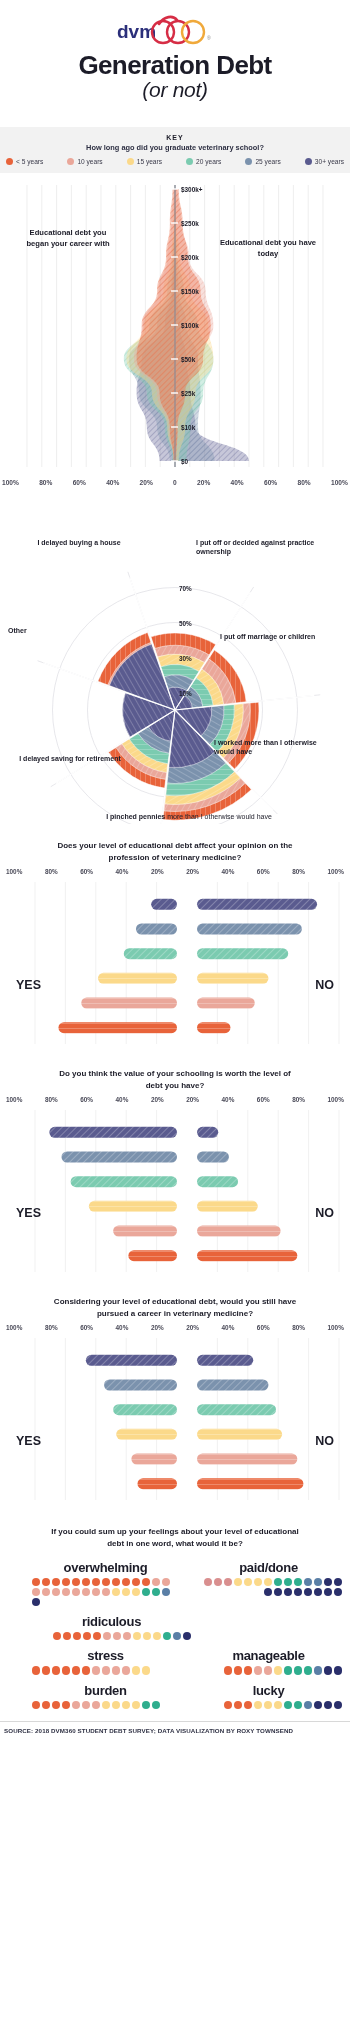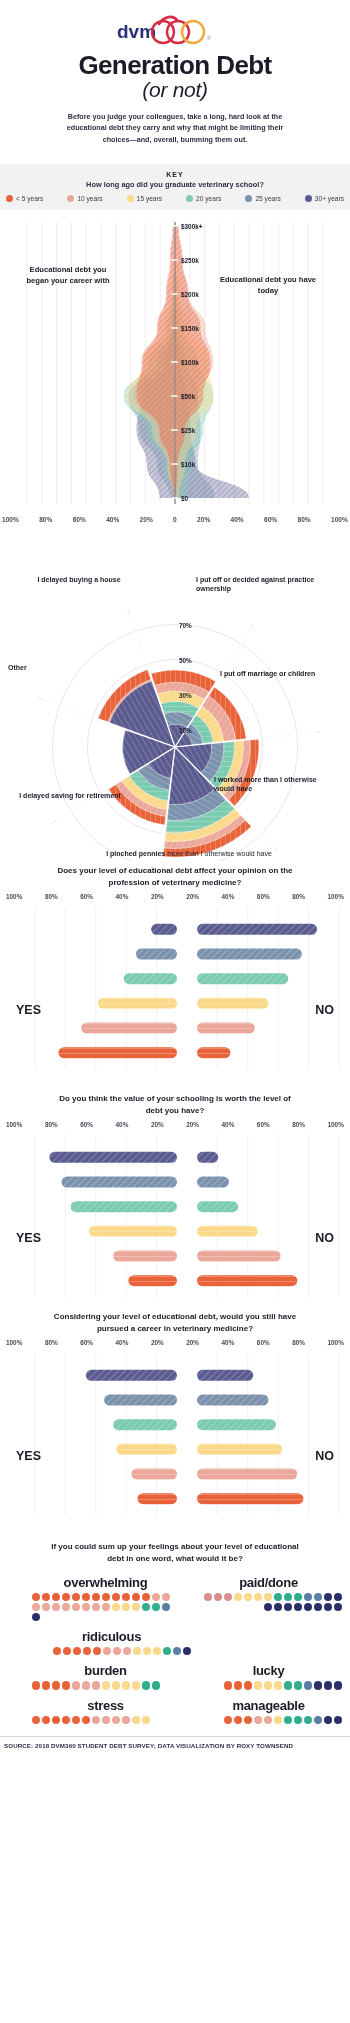--- a/index.html
+++ b/index.html
@@ -114,21 +114,20 @@
         <text x="2" y="24" font-family="Liberation Sans, sans-serif" font-size="19" font-weight="bold" fill="#2b2f7a">dvm</text>
         <circle cx="48" cy="18" r="11" fill="none" stroke="#d62d45" stroke-width="2.4"></circle>
         <circle cx="63" cy="18" r="11" fill="none" stroke="#d62d45" stroke-width="2.4"></circle>
         <circle cx="78" cy="18" r="11" fill="none" stroke="#f0a93b" stroke-width="2.4"></circle>
         <path d="M44 10 C49 2, 58 1, 62 6" fill="none" stroke="#d62d45" stroke-width="2.6" stroke-linecap="round"></path>
         <text x="92" y="26" font-family="Liberation Sans, sans-serif" font-size="5" fill="#888">®</text>
       </svg>
     </div>
     <div class="title">Generation Debt</div>
     <div class="subtitle">(or not)</div>
-    <div class="deck">Before you judge your colleagues, take a long, hard look at the educational debt they carry and why that might be limiting their choices—and, overall, bumming them out.</div>
   </div>
 
   <div class="key">
     <div class="key-title">KEY</div>
     <div class="key-sub">How long ago did you graduate veterinary school?</div>
     <div class="key-items" id="key-legend">
         <div class="key-item">
           <span class="key-dot" style="background: rgb(232, 99, 58);"></span>
           <span class="key-label">&lt; 5 years</span>
         </div>
@@ -350,21 +349,21 @@
         <div class="rlbl" style="top:44px;left:196px;width:120px;text-align:left;">I put off or decided against practice ownership</div>
         <div class="rlbl" style="top:138px;left:220px;width:110px;text-align:left;">I put off marriage or children</div>
         <div class="rlbl" style="top:244px;left:214px;width:120px;text-align:left;">I worked more than I otherwise would have</div>
         <div class="rlbl" style="top:318px;left:104px;width:170px;text-align:center;"><span class="hl">I pinched pennies </span><span class="dim">more than I otherwise would have</span></div>
         <div class="rlbl" style="top:260px;left:10px;width:120px;text-align:center;">I delayed saving for retirement</div>
         <div class="rlbl" style="top:132px;left:8px;width:80px;text-align:left;">Other</div>
         <div class="rlbl" style="top:44px;left:24px;width:110px;text-align:center;">I delayed buying a house</div>
       </div>
   </div>
 
-  <div style="margin-top:4px;">
+  <div style="margin-top:16px;">
     <div class="q">Does your level of educational debt affect your opinion on the profession of veterinary medicine?</div>
   </div>
   <div class="tor">
     <div class="scale" id="scale-2">
         <span>100%</span>
         <span>80%</span>
         <span>60%</span>
         <span>40%</span>
         <span>20%</span>
         <span>20%</span>
@@ -498,21 +497,21 @@
           <rect x="101.16" y="119.5" width="63.839999999999996" height="11" rx="5.5" ry="5.5" fill="url(#tp3_4)"></rect>
           <rect x="185" y="119.5" width="83.60000000000001" height="11" rx="5.5" ry="5.5" fill="url(#tp3_4)"></rect>
           <rect x="116.36" y="144.16666666666669" width="48.64" height="11" rx="5.5" ry="5.5" fill="url(#tp3_5)"></rect>
           <rect x="185" y="144.16666666666669" width="100.32000000000001" height="11" rx="5.5" ry="5.5" fill="url(#tp3_5)"></rect>
         </svg>
       <div class="yesno" style="left:16px;top:100px;">YES</div>
       <div class="yesno" style="right:16px;top:100px;">NO</div>
     </div>
   </div>
 
-  <div style="">
+  <div style="margin-top:10px;">
     <div class="q">Considering your level of educational debt, would you still have pursued a career in veterinary medicine?</div>
   </div>
   <div class="tor">
     <div class="scale" id="scale-4">
         <span>100%</span>
         <span>80%</span>
         <span>60%</span>
         <span>40%</span>
         <span>20%</span>
         <span>20%</span>
@@ -662,20 +661,56 @@
             <span class="wdot" style="background: rgb(251, 217, 138);"></span>
             <span class="wdot" style="background: rgb(251, 217, 138);"></span>
             <span class="wdot" style="background: rgb(47, 174, 142);"></span>
             <span class="wdot" style="background: rgb(90, 127, 166);"></span>
             <span class="wdot" style="background: rgb(42, 47, 107);"></span>
           </div>
         </div>
       </div>
       <div class="wrow">
         <div class="wcell">
+          <div class="wname">stress</div>
+          <div class="wdots">
+            <span class="wdot" style="background: rgb(232, 99, 58);"></span>
+            <span class="wdot" style="background: rgb(232, 99, 58);"></span>
+            <span class="wdot" style="background: rgb(232, 99, 58);"></span>
+            <span class="wdot" style="background: rgb(232, 99, 58);"></span>
+            <span class="wdot" style="background: rgb(232, 99, 58);"></span>
+            <span class="wdot" style="background: rgb(232, 99, 58);"></span>
+            <span class="wdot" style="background: rgb(234, 167, 154);"></span>
+            <span class="wdot" style="background: rgb(234, 167, 154);"></span>
+            <span class="wdot" style="background: rgb(234, 167, 154);"></span>
+            <span class="wdot" style="background: rgb(234, 167, 154);"></span>
+            <span class="wdot" style="background: rgb(251, 217, 138);"></span>
+            <span class="wdot" style="background: rgb(251, 217, 138);"></span>
+          </div>
+        </div>
+        <div class="wcell right">
+          <div class="wname">manageable</div>
+          <div class="wdots">
+            <span class="wdot" style="background: rgb(232, 99, 58);"></span>
+            <span class="wdot" style="background: rgb(232, 99, 58);"></span>
+            <span class="wdot" style="background: rgb(232, 99, 58);"></span>
+            <span class="wdot" style="background: rgb(234, 167, 154);"></span>
+            <span class="wdot" style="background: rgb(234, 167, 154);"></span>
+            <span class="wdot" style="background: rgb(251, 217, 138);"></span>
+            <span class="wdot" style="background: rgb(47, 174, 142);"></span>
+            <span class="wdot" style="background: rgb(47, 174, 142);"></span>
+            <span class="wdot" style="background: rgb(47, 174, 142);"></span>
+            <span class="wdot" style="background: rgb(90, 127, 166);"></span>
+            <span class="wdot" style="background: rgb(42, 47, 107);"></span>
+            <span class="wdot" style="background: rgb(42, 47, 107);"></span>
+          </div>
+        </div>
+      </div>
+      <div class="wrow">
+        <div class="wcell">
           <div class="wname">burden</div>
           <div class="wdots">
             <span class="wdot" style="background: rgb(232, 99, 58);"></span>
             <span class="wdot" style="background: rgb(232, 99, 58);"></span>
             <span class="wdot" style="background: rgb(232, 99, 58);"></span>
             <span class="wdot" style="background: rgb(232, 99, 58);"></span>
             <span class="wdot" style="background: rgb(234, 167, 154);"></span>
             <span class="wdot" style="background: rgb(234, 167, 154);"></span>
             <span class="wdot" style="background: rgb(234, 167, 154);"></span>
             <span class="wdot" style="background: rgb(251, 217, 138);"></span>
@@ -697,52 +732,16 @@
             <span class="wdot" style="background: rgb(251, 217, 138);"></span>
             <span class="wdot" style="background: rgb(47, 174, 142);"></span>
             <span class="wdot" style="background: rgb(47, 174, 142);"></span>
             <span class="wdot" style="background: rgb(90, 127, 166);"></span>
             <span class="wdot" style="background: rgb(42, 47, 107);"></span>
             <span class="wdot" style="background: rgb(42, 47, 107);"></span>
             <span class="wdot" style="background: rgb(42, 47, 107);"></span>
           </div>
         </div>
       </div>
-      <div class="wrow">
-        <div class="wcell">
-          <div class="wname">stress</div>
-          <div class="wdots">
-            <span class="wdot" style="background: rgb(232, 99, 58);"></span>
-            <span class="wdot" style="background: rgb(232, 99, 58);"></span>
-            <span class="wdot" style="background: rgb(232, 99, 58);"></span>
-            <span class="wdot" style="background: rgb(232, 99, 58);"></span>
-            <span class="wdot" style="background: rgb(232, 99, 58);"></span>
-            <span class="wdot" style="background: rgb(232, 99, 58);"></span>
-            <span class="wdot" style="background: rgb(234, 167, 154);"></span>
-            <span class="wdot" style="background: rgb(234, 167, 154);"></span>
-            <span class="wdot" style="background: rgb(234, 167, 154);"></span>
-            <span class="wdot" style="background: rgb(234, 167, 154);"></span>
-            <span class="wdot" style="background: rgb(251, 217, 138);"></span>
-            <span class="wdot" style="background: rgb(251, 217, 138);"></span>
-          </div>
-        </div>
-        <div class="wcell right">
-          <div class="wname">manageable</div>
-          <div class="wdots">
-            <span class="wdot" style="background: rgb(232, 99, 58);"></span>
-            <span class="wdot" style="background: rgb(232, 99, 58);"></span>
-            <span class="wdot" style="background: rgb(232, 99, 58);"></span>
-            <span class="wdot" style="background: rgb(234, 167, 154);"></span>
-            <span class="wdot" style="background: rgb(234, 167, 154);"></span>
-            <span class="wdot" style="background: rgb(251, 217, 138);"></span>
-            <span class="wdot" style="background: rgb(47, 174, 142);"></span>
-            <span class="wdot" style="background: rgb(47, 174, 142);"></span>
-            <span class="wdot" style="background: rgb(47, 174, 142);"></span>
-            <span class="wdot" style="background: rgb(90, 127, 166);"></span>
-            <span class="wdot" style="background: rgb(42, 47, 107);"></span>
-            <span class="wdot" style="background: rgb(42, 47, 107);"></span>
-          </div>
-        </div>
-      </div>
     </div>
 
   <div class="source">SOURCE: 2018 DVM360 STUDENT DEBT SURVEY; DATA VISUALIZATION BY ROXY TOWNSEND</div>
 </div>
 
 </body></html>

